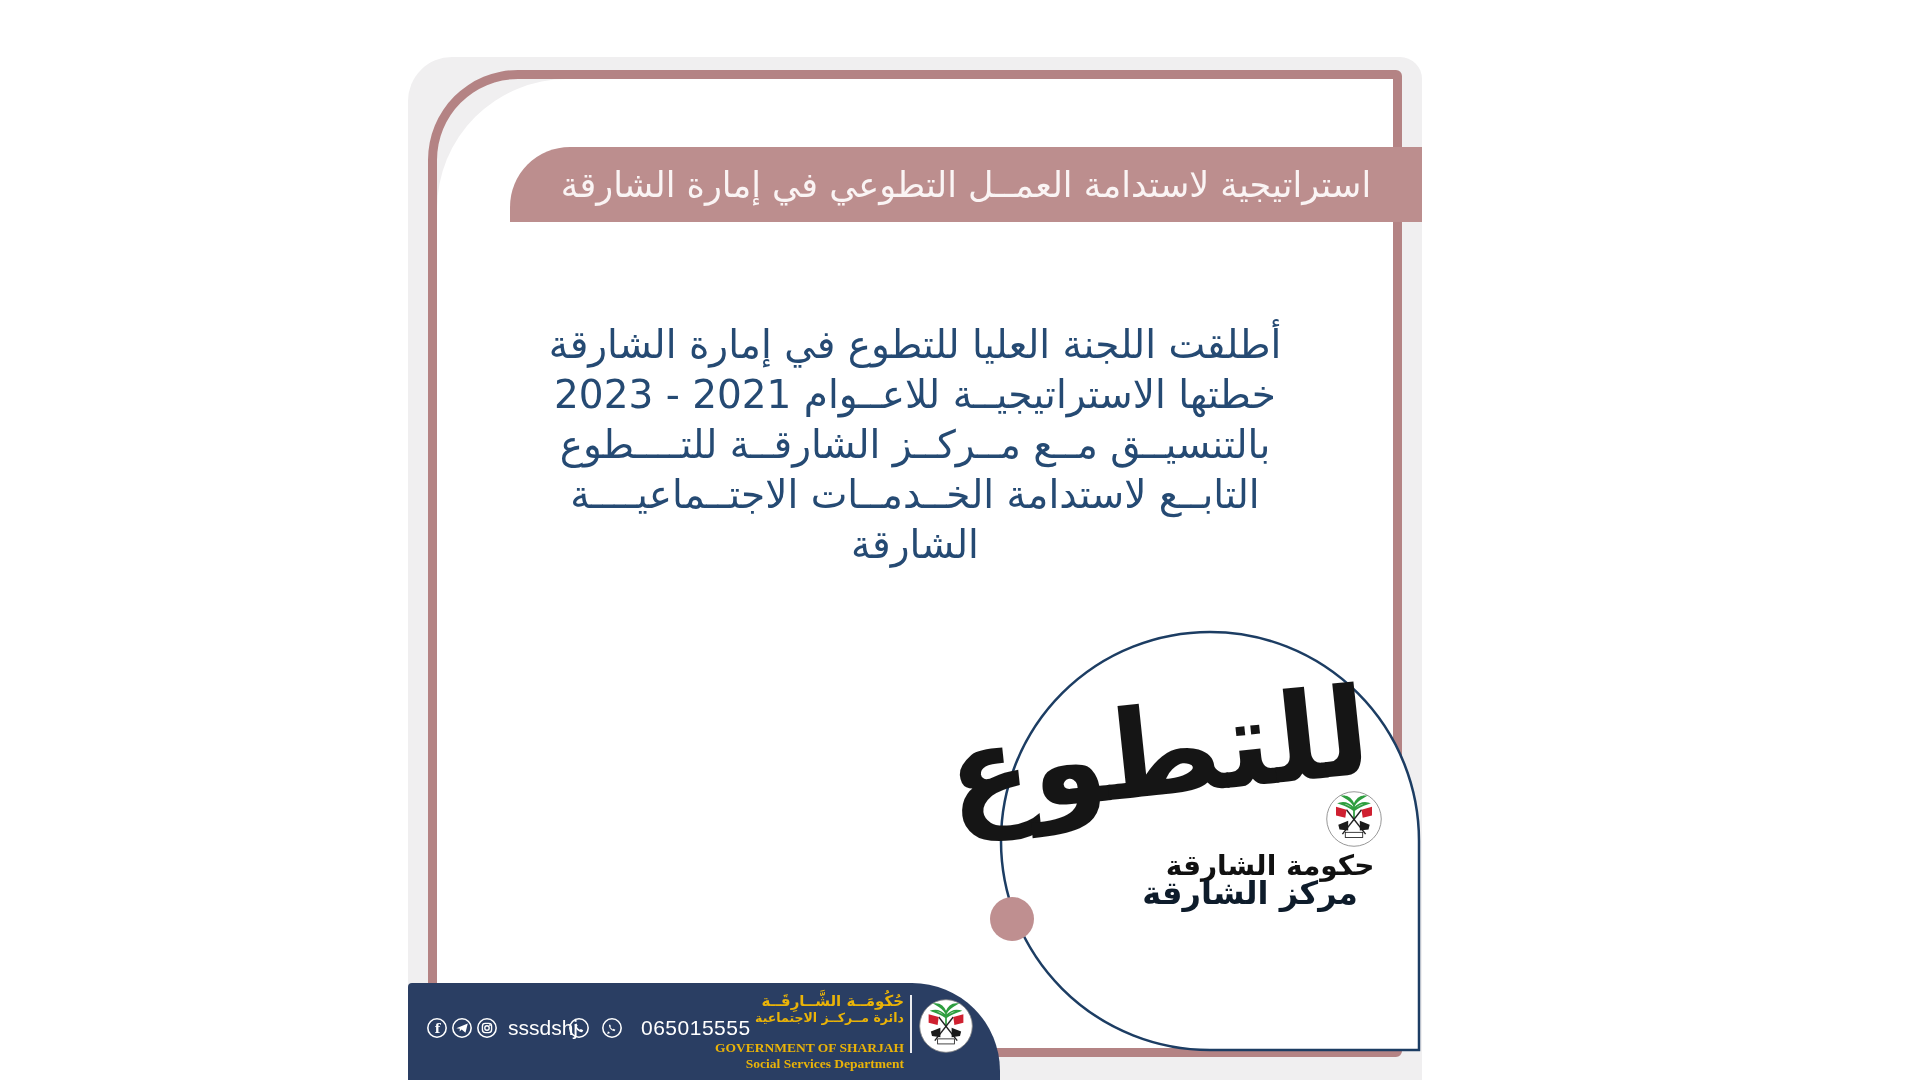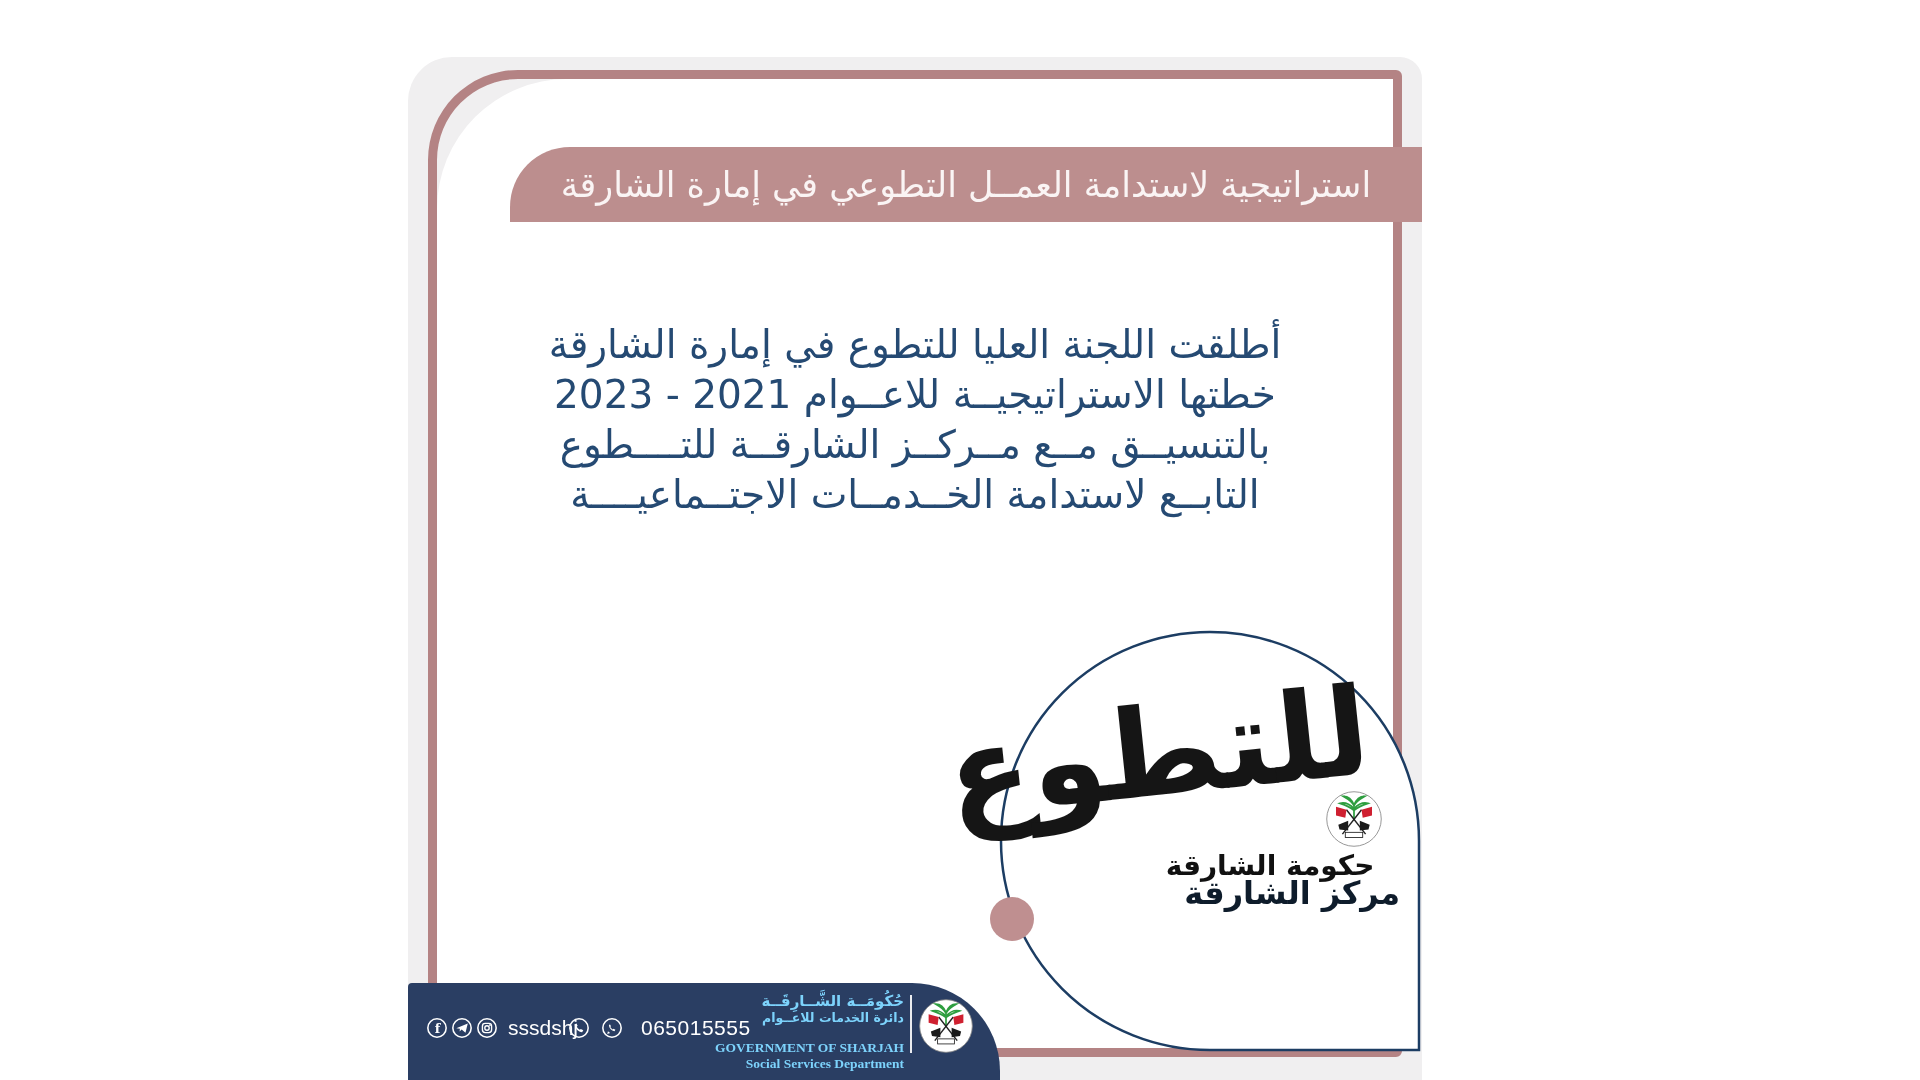--- a/index.html
+++ b/index.html
@@ -19,33 +19,33 @@
   .body-text{position:absolute;left:470px;top:320px;width:890px;direction:rtl;text-align:center;
         color:#254a73;font-size:39px;line-height:50px;font-weight:500;}
   
   .bubble-svg{position:absolute;left:0;top:0;}
   .calligraphy{position:absolute;left:1020px;top:688px;width:350px;text-align:center;
         font-size:122px;font-weight:700;color:#151515;transform:rotate(-6deg);
         direction:rtl;line-height:1;}
   .bubble-emblem{position:absolute;left:1325px;top:790px;width:58px;height:58px;}
   .gov-label{position:absolute;left:1150px;top:849px;width:240px;text-align:center;direction:rtl;
         font-size:28px;font-weight:700;color:#111111;}
-  .center-label{position:absolute;left:1100px;top:874px;width:300px;text-align:right;direction:rtl;
+  .center-label{position:absolute;left:1100px;top:874px;width:300px;text-align:center;direction:rtl;
         font-size:32px;font-weight:700;color:#0e1c2b;}
   
   .footer-bar{position:absolute;left:408px;top:983px;width:592px;height:97px;
         background:#2a3e63;border-radius:4px 88px 0 0;}
   .footer-inner{position:relative;width:100%;height:100%;}
   .social-row{position:absolute;left:18px;top:33px;display:flex;align-items:center;gap:3px;}
   .icon-badge{width:22px;height:22px;display:block;}
   .handle{color:#ffffff;font-size:21px;margin-left:7px;font-family:"Liberation Sans",sans-serif;}
   .phone-row{position:absolute;left:160px;top:33px;display:flex;align-items:center;gap:11px;}
   .phone-number{color:#ffffff;font-size:21px;margin-left:7px;letter-spacing:0.5px;
         font-family:"Liberation Sans",sans-serif;}
-  .dept-block{position:absolute;right:96px;top:10px;width:190px;text-align:right;color:#7dd3fc;}
+  .dept-block{position:absolute;right:96px;top:10px;width:190px;text-align:right;color:#eab308;}
   .dept-ar1{font-size:15px;font-weight:700;direction:rtl;line-height:17px;}
   .dept-ar2{font-size:12.5px;font-weight:700;direction:rtl;line-height:15px;}
   .dept-en1{font-size:13.5px;font-weight:700;font-family:"Liberation Serif",serif;line-height:17px;margin-top:14px;}
   .dept-en2{font-size:13.5px;font-weight:700;font-family:"Liberation Serif",serif;line-height:16px;}
   .dept-divider{position:absolute;right:88px;top:12px;width:2px;height:58px;background:#ffffff;opacity:0.9;}
   .footer-emblem{position:absolute;right:26px;top:15px;width:56px;height:56px;}
   .hidden-defs{position:absolute;width:0;height:0;overflow:hidden;}
 </style>
 </head>
 <body>
@@ -80,20 +80,21 @@
 
   <div class="band">
     <span class="band-title" dir="rtl">استراتيجية لاستدامة العمــل التطوعي في إمارة الشارقة</span>
   </div>
 
   <div class="body-text" dir="rtl">
     <div>أطلقت اللجنة العليا للتطوع في إمارة الشارقة</div>
     <div>خطتها الاستراتيجيــة للاعــوام 2021 - 2023</div>
     <div>بالتنسيــق مــع مــركــز الشارقــة للتــــطوع</div>
     <div>التابــع لاستدامة الخــدمــات الاجتــماعيــــة</div>
+    <div>الشارقة</div>
   </div>
 
   <svg class="bubble-svg" width="1920" height="1080" viewBox="0 0 1920 1080">
     <path d="M 1419 841 A 209 209 0 1 0 1210 1050 L 1419 1050 Z" fill="#ffffff" stroke="#1c3d63" stroke-width="2.5"></path>
     <circle cx="1012" cy="919" r="22" fill="#bf8f90"></circle>
   </svg>
 
   <div class="calligraphy" dir="rtl">للتطوع</div>
 
   <svg class="bubble-emblem" viewBox="0 0 100 100">
@@ -132,21 +133,21 @@
         <svg class="icon-badge" viewBox="0 0 24 24">
           <circle cx="12" cy="12" r="10" fill="none" stroke="#ffffff" stroke-width="1.7"></circle>
           <path d="M8.6 9.4c.5 3.2 2.9 5.6 6.1 6.1l1-1.6-2.1-1.2-.9.8c-1.1-.6-2-1.5-2.6-2.6l.8-.9-1.2-2.1z" fill="#ffffff"></path>
           <path d="M6.8 18.6 L10 17.4 L7.6 15.6 Z" fill="#ffffff"></path>
         </svg>
         <span class="phone-number">065015555</span>
       </div>
 
       <div class="dept-block">
         <div class="dept-ar1" dir="rtl">حُكُومَــة الشَّــارِقَــة</div>
-        <div class="dept-ar2" dir="rtl">دائرة الخدمات للاعــوام</div>
+        <div class="dept-ar2" dir="rtl">دائرة مــركــز الاجتماعية</div>
         <div class="dept-en1">GOVERNMENT OF SHARJAH</div>
         <div class="dept-en2">Social Services Department</div>
       </div>
 
       <div class="dept-divider"></div>
 
       <svg class="footer-emblem" viewBox="0 0 100 100">
         <use href="#sym-emblem"></use>
       </svg>
 

